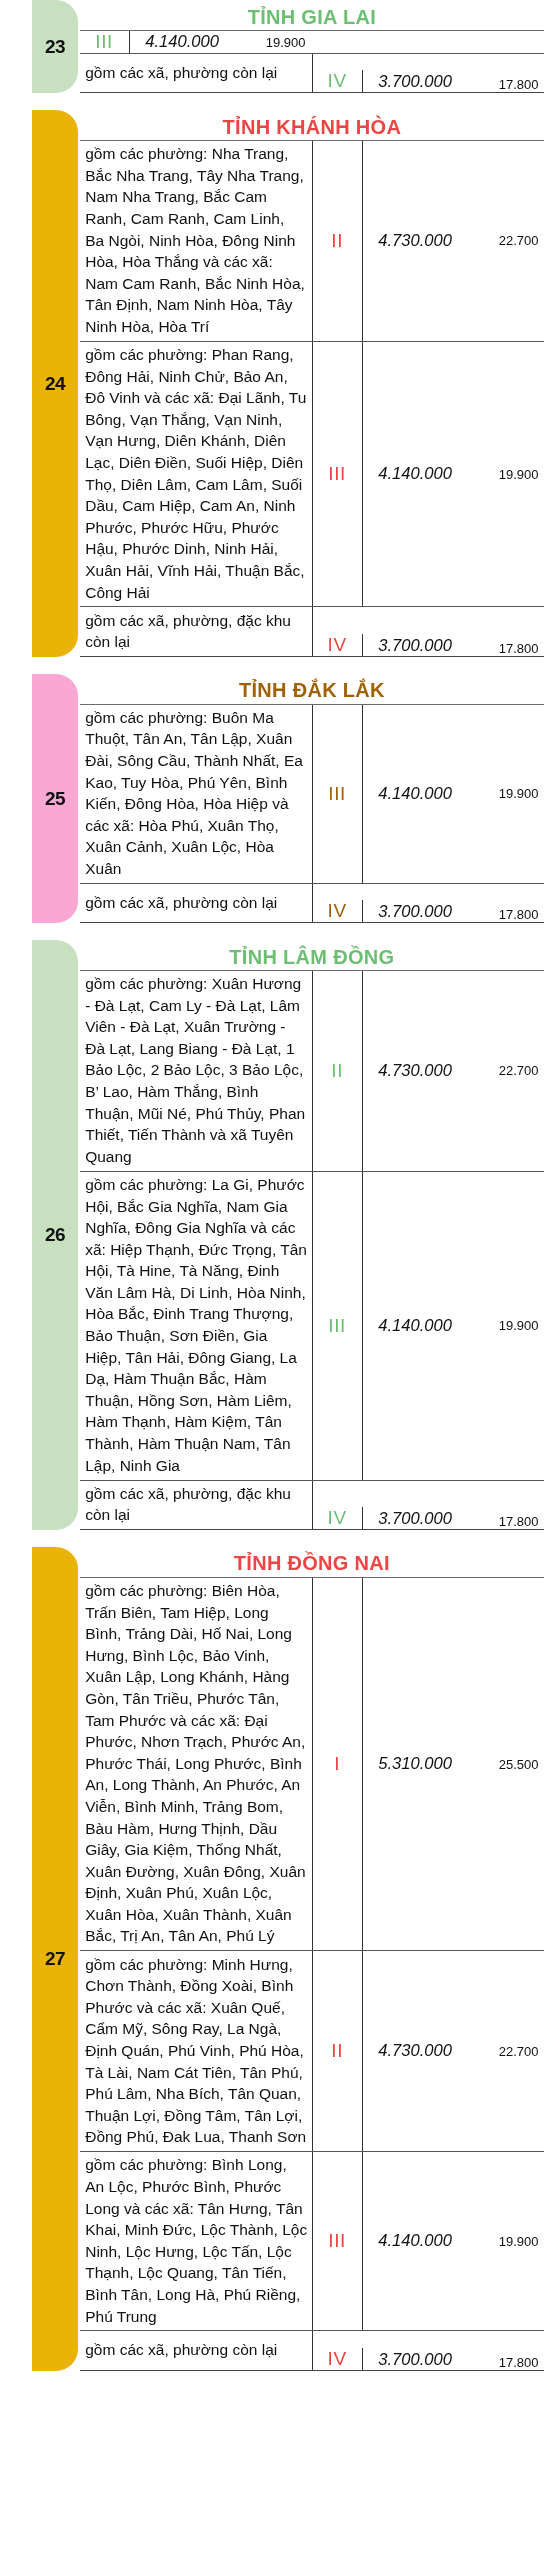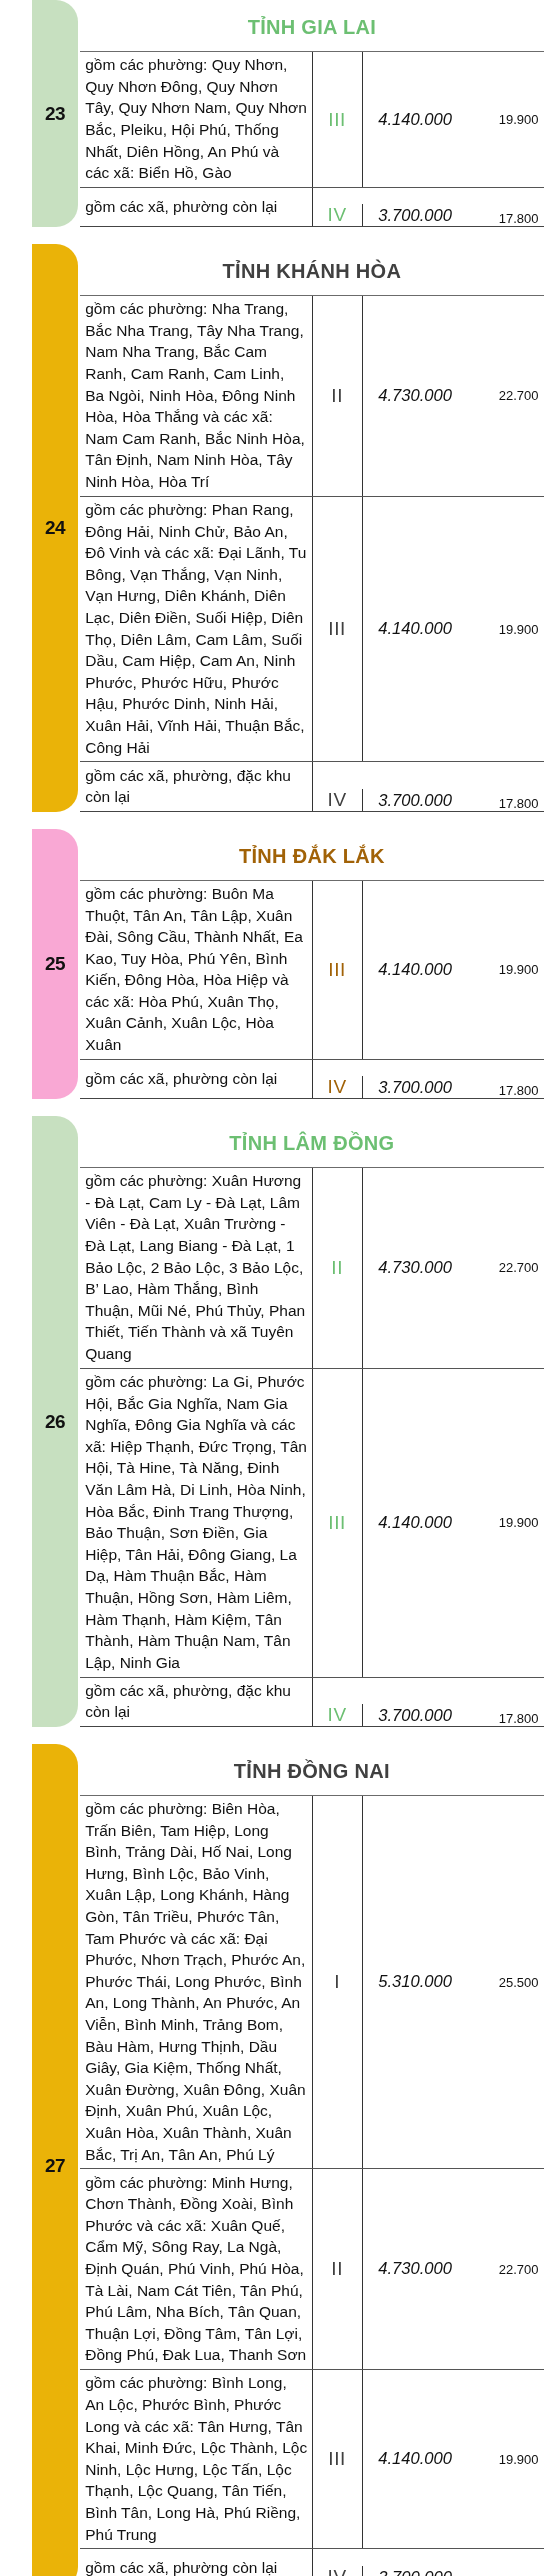--- a/index.html
+++ b/index.html
@@ -1,47 +1,46 @@
 <!DOCTYPE html>
 <html style="font-size:9px"><head>
 <meta charset="utf-8">
 <style>
   html, body { margin: 0; padding: 0; background: #ffffff; }
   body { width: 554px; font-family: "Liberation Sans", "DejaVu Sans", sans-serif; color: #111; }
   .province { position: relative; display: flex; margin-bottom: 16.6px; }
   .band { width: 46px; flex: 0 0 46px; border-radius: 0 22px 22px 0; display: flex; align-items: center; justify-content: center; margin-left: 32px; }
   .band .num { font-weight: bold; font-size: 19px; color: #111; letter-spacing: -0.6px; }
   .content { flex: 1; padding-left: 1.7px; padding-right: 10px; }
-  .title { height: 52px; display: flex; align-items: center; justify-content: center; font-weight: bold; font-size: 20px; letter-spacing: 0.3px; border-bottom: 1.1px solid #6b6b6b; box-sizing: border-box; padding-top: 4.4px; }
+  .title { height: 31px; display: flex; align-items: center; justify-content: center; font-weight: bold; font-size: 20px; letter-spacing: 0.3px; border-bottom: 1.1px solid #6b6b6b; box-sizing: border-box; padding-top: 4.4px; }
   .row { display: flex; border-bottom: 1.1px solid #555; }
   .row:last-child { border-bottom: 1.1px solid #444; align-items: flex-end; }
   .desc { width: 233px; flex: 0 0 233px; border-right: 0.8px solid #333; padding: 2.2px 4.4px 3.3px 5.5px; box-sizing: border-box; font-size: 15.5px; line-height: 21.6px; }
   .grade { width: 49px; flex: 0 0 49px; border-right: 0.8px solid #333; display: flex; align-items: center; justify-content: center; font-weight: normal; font-size: 19px; letter-spacing: 0.6px; }
   .price { width: 127px; flex: 0 0 127px; display: flex; align-items: center; padding-left: 15.5px; box-sizing: border-box; font-size: 16.6px; font-style: italic; }
   .hour { flex: 1; display: flex; align-items: center; justify-content: flex-start; padding-left: 9px; font-size: 13px; }
   .green-band { background: #c7e0c0; }
   .blue-band { background: #eab308; }
   .yellow-band { background: #f9a8d4; }
   .green-title { color: #6cbf72; }
-  .blue-title { color: #404040; }
+  .blue-title { color: #ef4444; }
   .orange-title { color: #a16207; }
 </style>
 </head>
 <body>
 
 <div>
 
   <section class="province">
     <div class="band green-band">
       <span class="num">23</span>
     </div>
     <div class="content">
       <div class="title green-title">TỈNH GIA LAI</div>
       <div class="row">
-        <div class="desc">gồm các phường: Quy Nhơn, Quy Nhơn Đông, Quy Nhơn Tây,  Quy Nhơn Nam, Quy Nhơn Bắc, Pleiku, Hội Phú, Thống Nhất, Diên Hồng, An Phú  và các xã: Biển Hồ, Gào</div>
         <div class="grade green-title">III</div>
         <div class="price">4.140.000</div>
         <div class="hour">19.900</div>
       </div>
       <div class="row">
         <div class="desc" style="padding-top:7.8px;padding-bottom:9px;">gồm các xã, phường còn lại</div>
         <div class="grade green-title">IV</div>
         <div class="price">3.700.000</div>
         <div class="hour">17.800</div>
       </div>

